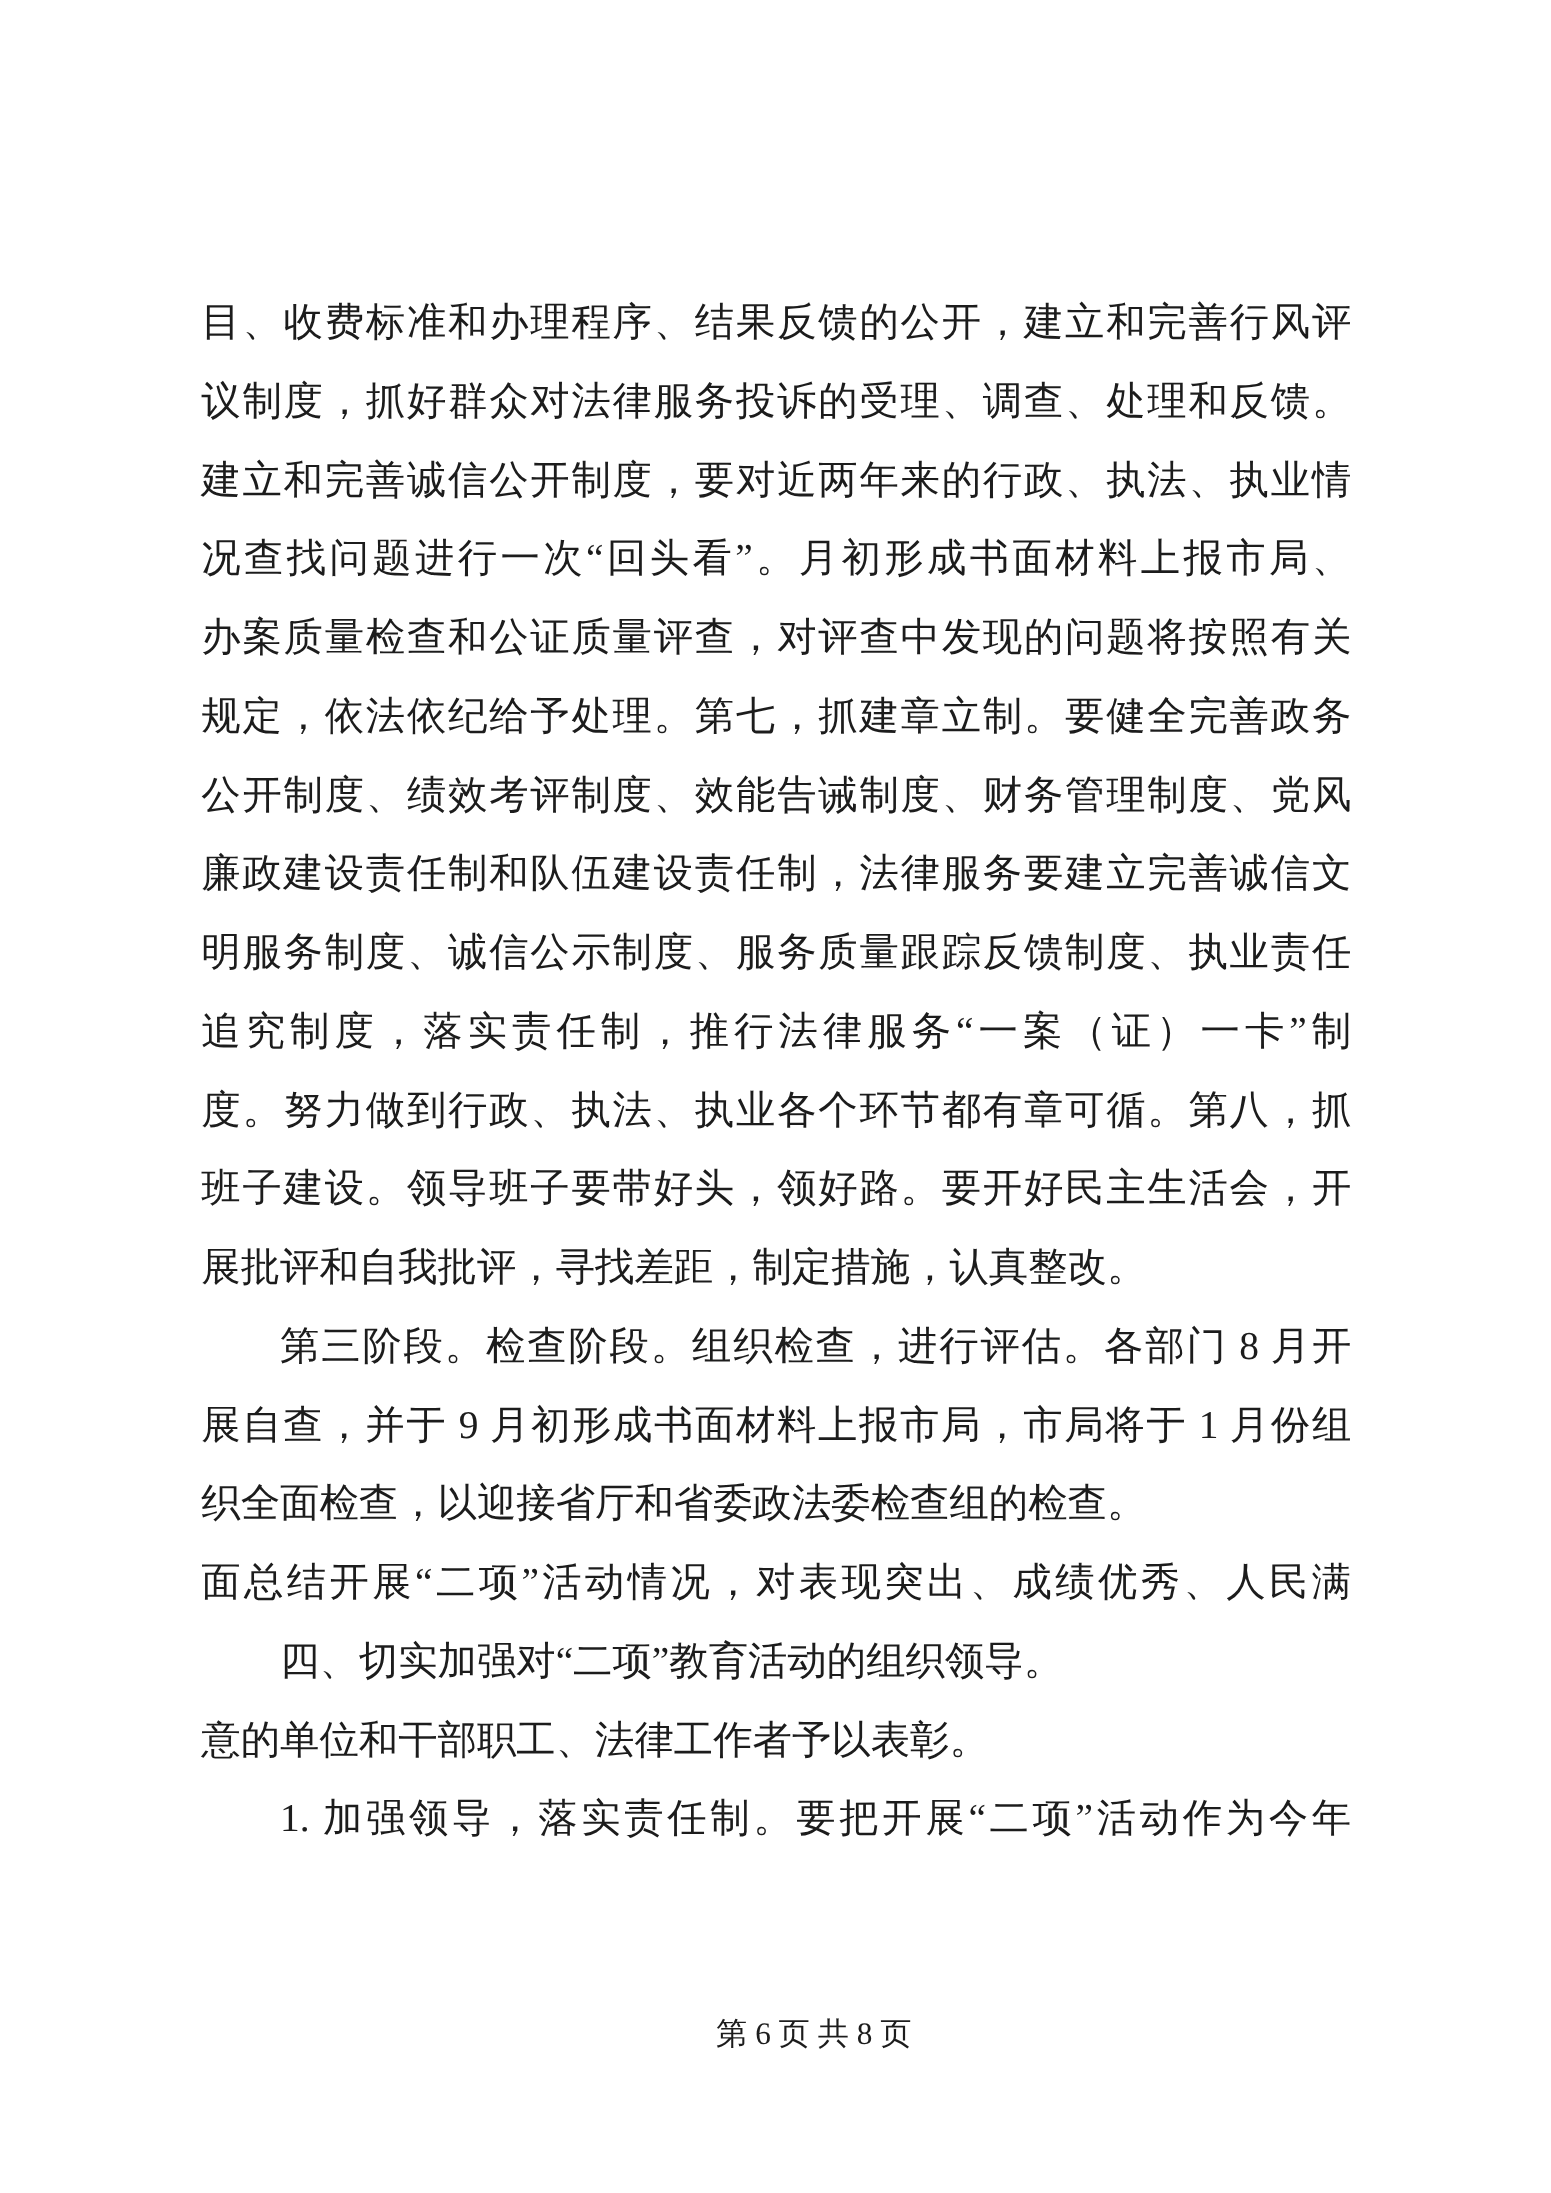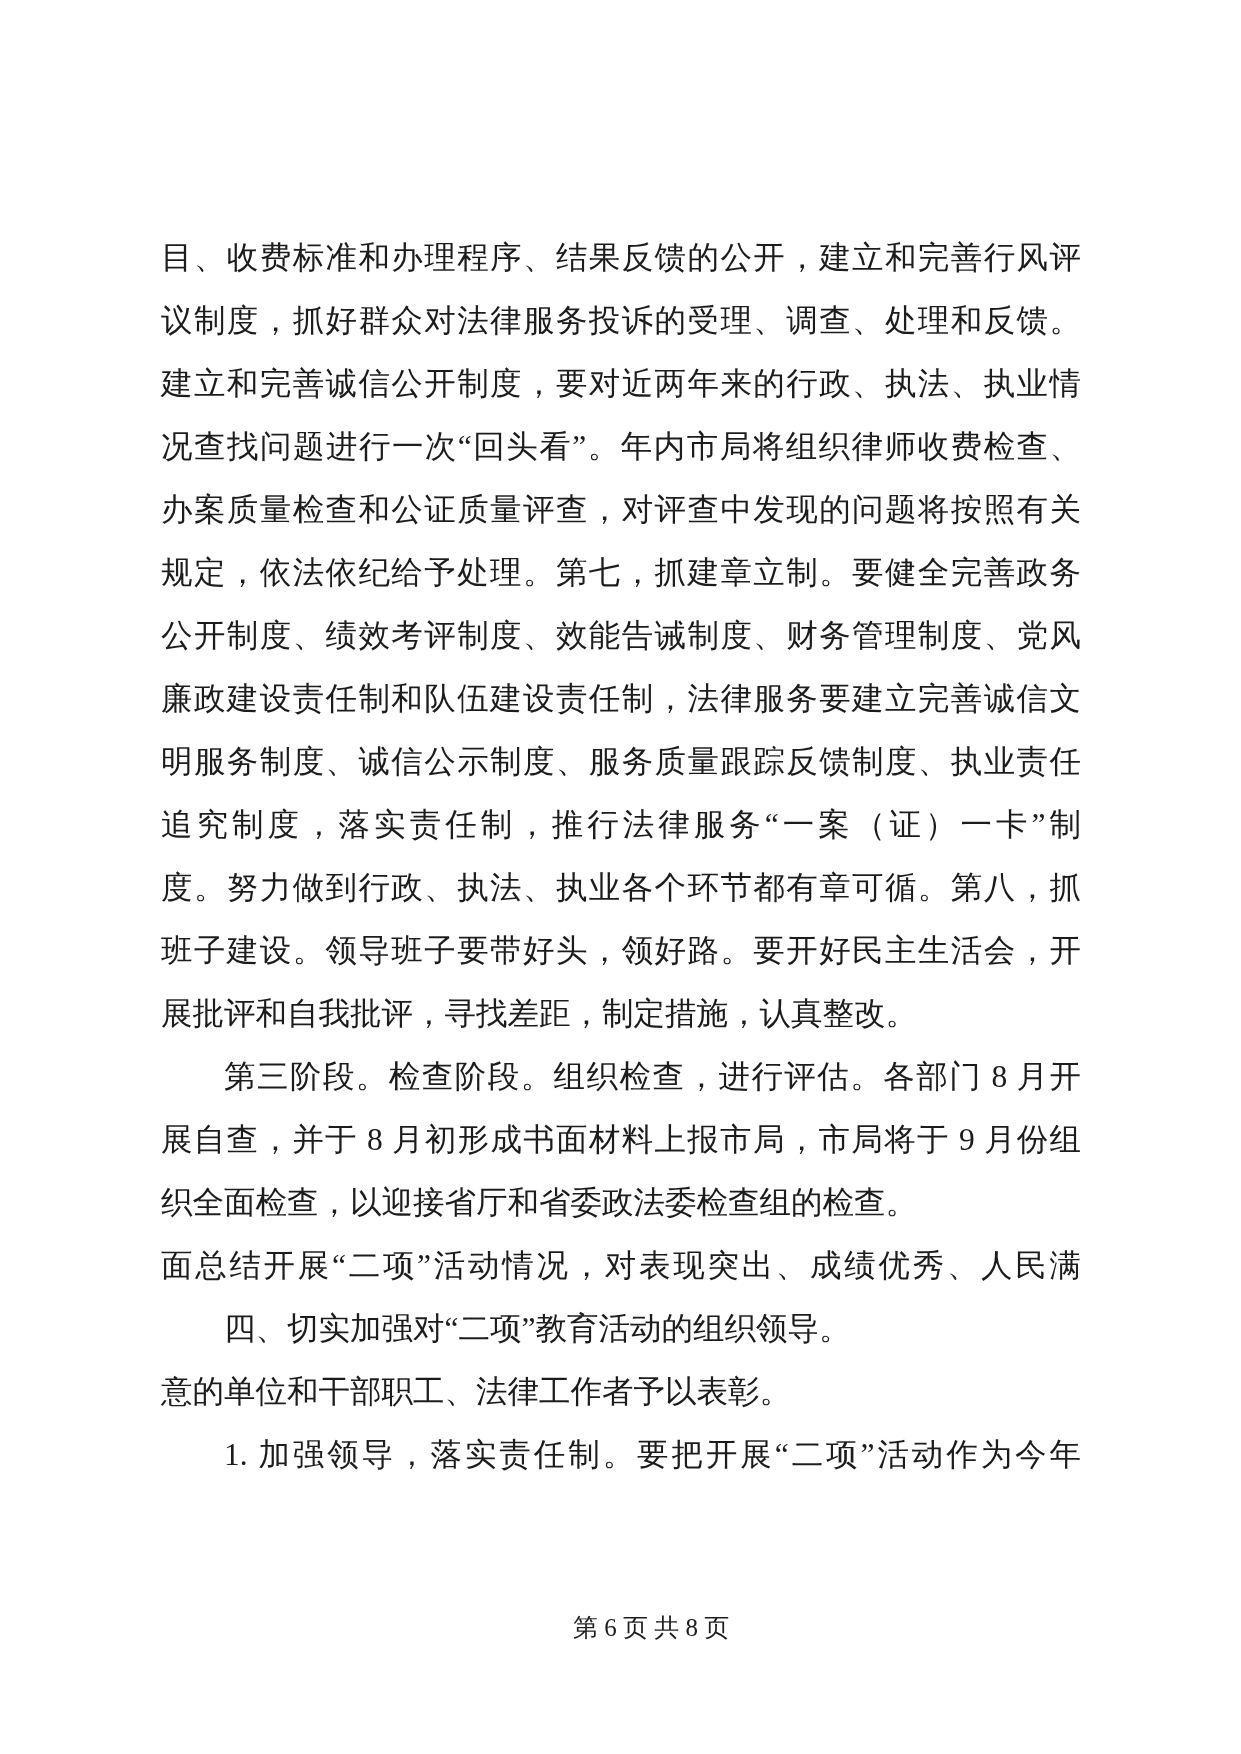--- a/index.html
+++ b/index.html
@@ -56,32 +56,32 @@
 </style>
 </head>
 <body>
 
 <div class="page">
 
   <div class="textblock">
     <div class="ln jf">目、收费标准和办理程序、结果反馈的公开，建立和完善行风评</div>
     <div class="ln jf">议制度，抓好群众对法律服务投诉的受理、调查、处理和反馈。</div>
     <div class="ln jf">建立和完善诚信公开制度，要对近两年来的行政、执法、执业情</div>
-    <div class="ln jf">况查找问题进行一次“回头看”。年内市局将组织律师收费检查、</div>
+    <div class="ln jf">况查找问题进行一次“回头看”。月初形成书面材料上报市局、</div>
     <div class="ln jf">办案质量检查和公证质量评查，对评查中发现的问题将按照有关</div>
     <div class="ln jf">规定，依法依纪给予处理。第七，抓建章立制。要健全完善政务</div>
     <div class="ln jf">公开制度、绩效考评制度、效能告诫制度、财务管理制度、党风</div>
     <div class="ln jf">廉政建设责任制和队伍建设责任制，法律服务要建立完善诚信文</div>
     <div class="ln jf">明服务制度、诚信公示制度、服务质量跟踪反馈制度、执业责任</div>
     <div class="ln jf">追究制度，落实责任制，推行法律服务“一案（证）一卡”制</div>
     <div class="ln jf">度。努力做到行政、执法、执业各个环节都有章可循。第八，抓</div>
     <div class="ln jf">班子建设。领导班子要带好头，领好路。要开好民主生活会，开</div>
     <div class="ln">展批评和自我批评，寻找差距，制定措施，认真整改。</div>
     <div class="ln jf in">第三阶段。检查阶段。组织检查，进行评估。各部门 8 月开</div>
-    <div class="ln jf">展自查，并于 8 月初形成书面材料上报市局，市局将于 9 月份组</div>
+    <div class="ln jf">展自查，并于 9 月初形成书面材料上报市局，市局将于 1 月份组</div>
     <div class="ln">织全面检查，以迎接省厅和省委政法委检查组的检查。</div>
     <div class="ln jf">面总结开展“二项”活动情况，对表现突出、成绩优秀、人民满</div>
     <div class="ln in">四、切实加强对“二项”教育活动的组织领导。</div>
     <div class="ln">意的单位和干部职工、法律工作者予以表彰。</div>
     <div class="ln jf in">1. 加强领导，落实责任制。要把开展“二项”活动作为今年</div>
   </div>
 
   <div class="footer">
     <span>第 6 页 共 8 页</span>
   </div>

